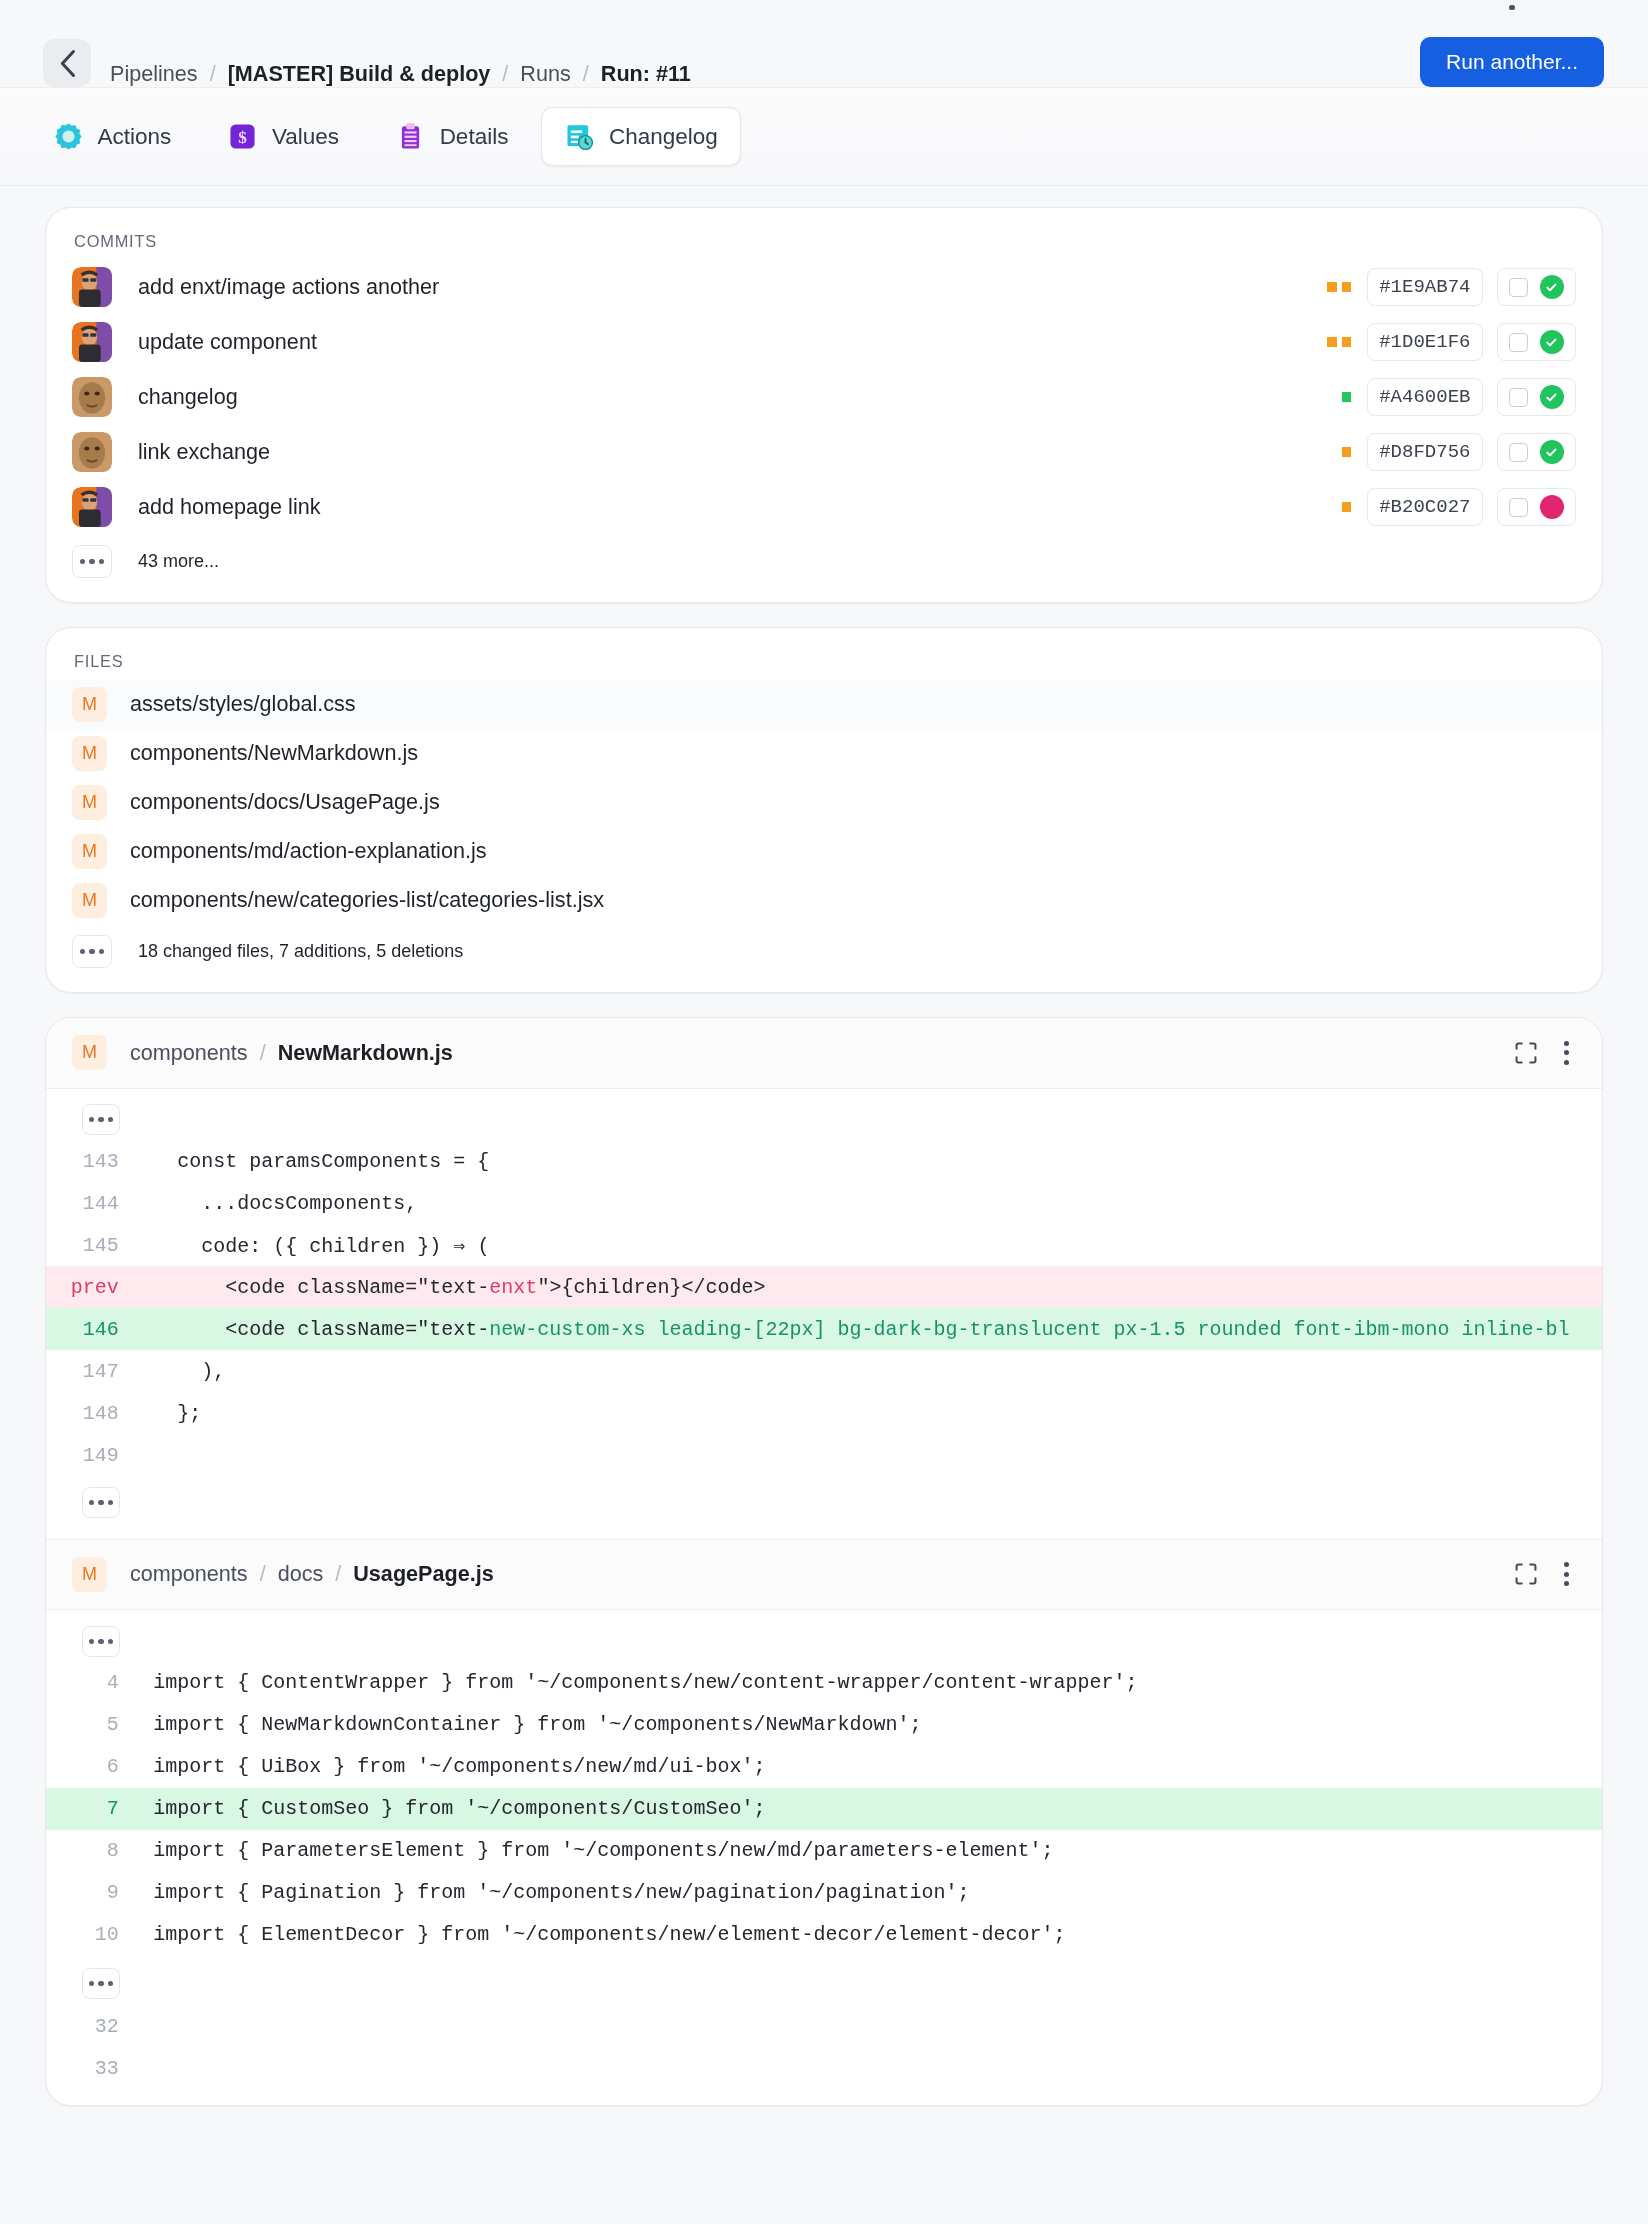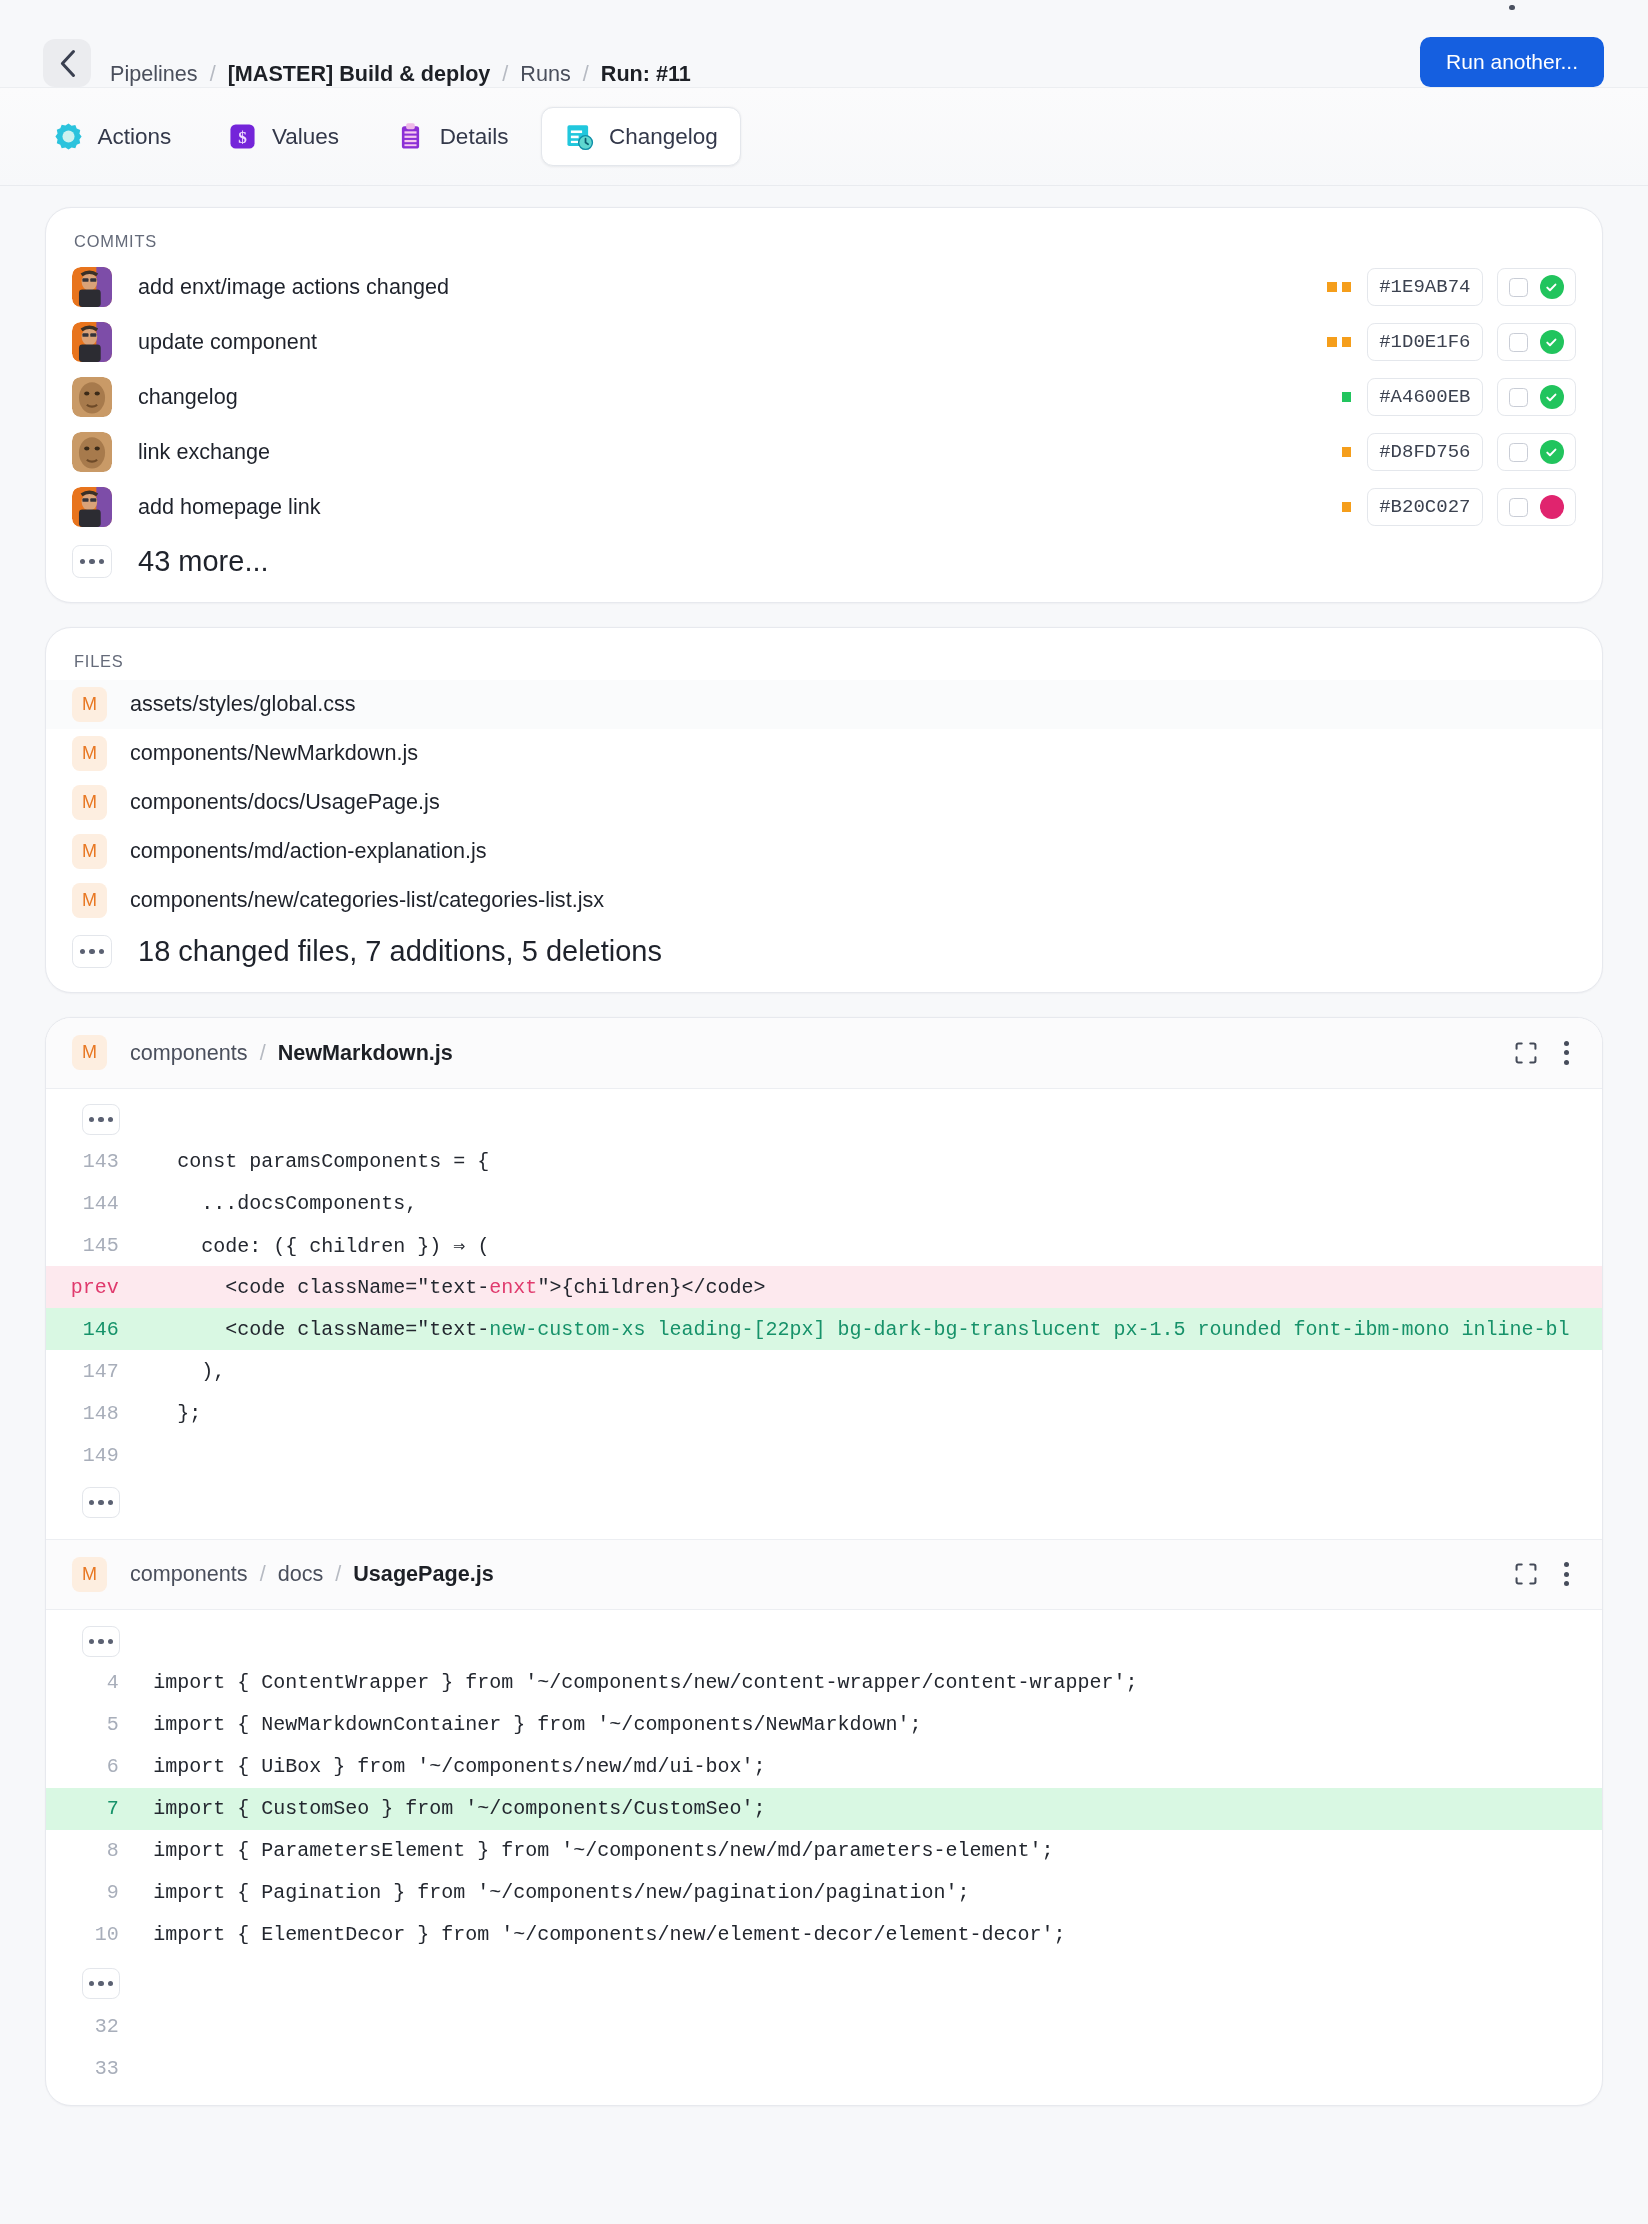--- a/index.html
+++ b/index.html
@@ -192,21 +192,21 @@
   }
   .ell-btn {
     width: 40px; height: 33px;
     border: 0.9px solid #e3e6eb; border-radius: 7.8px;
     background: #fff;
     display: flex; align-items: center; justify-content: center; gap: 4.3px;
     flex: 0 0 auto;
     cursor: pointer;
   }
   .ell-btn i { width: 5.2px; height: 5.2px; border-radius:50%; background:#5b6172; display:block;}
-  .more-text { margin-left: 26px; font-size: 29px; color: #1e222b; }
+  .more-text { margin-left: 26px; font-size: 18px; color: #1e222b; }
 
   
   .file-row {
     display:flex; align-items:center;
     padding: 5.2px 26px;
     height: 49px;
     cursor: pointer;
   }
   .file-row.hl { background: #fafbfc; }
   .mbadge {
@@ -394,21 +394,21 @@
         <svg viewBox="0 0 46 46" width="40" height="40">
             <rect width="46" height="46" rx="10" fill="#e8741d"></rect>
             <rect x="28" width="18" height="46" fill="#7d4da8"></rect>
             <ellipse cx="20" cy="17" rx="9" ry="10" fill="#d9a278"></ellipse>
             <rect x="8" y="26" width="25" height="20" rx="4" fill="#2c2c32"></rect>
             <rect x="12" y="13" width="7" height="4" rx="1" fill="#33333a"></rect>
             <rect x="21" y="13" width="7" height="4" rx="1" fill="#33333a"></rect>
             <path d="M11 9q9-6 18 0" stroke="#3a3027" stroke-width="4" fill="none"></path>
           </svg>
       </span>
-      <span class="commit-msg">add enxt/image actions changed</span>
+      <span class="commit-msg">add enxt/image actions another</span>
       <span class="commit-right">
         <span class="lang-dots">
             <i style="background:#f59e1b"></i>
             <i style="background:#f59e1b"></i>
           </span>
         <span class="hash">#1E9AB74</span>
         <span class="statusbox">
           <span class="sq"></span>
           <span class="res" style="background:#21c45d">
             <svg width="14.7" height="14.7" viewBox="0 0 18 18">

